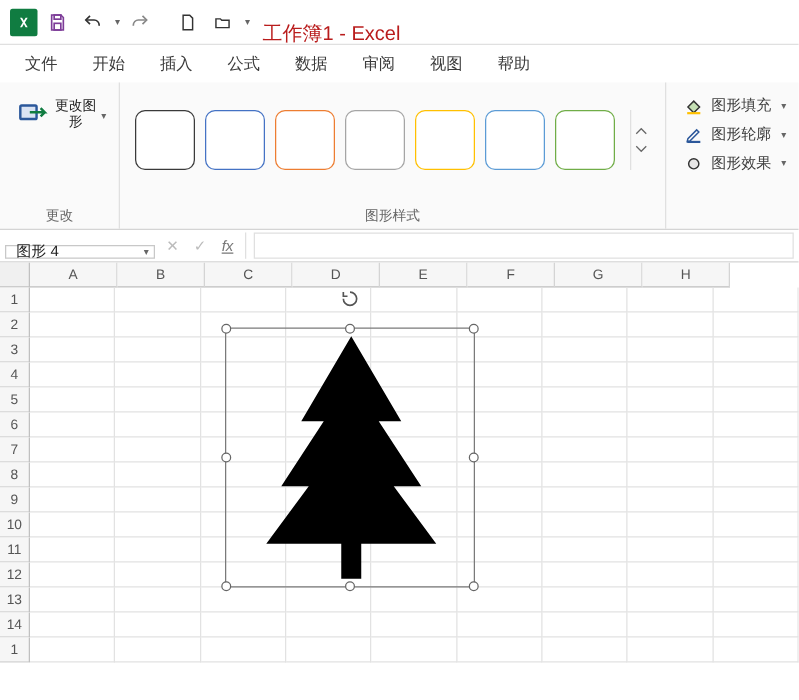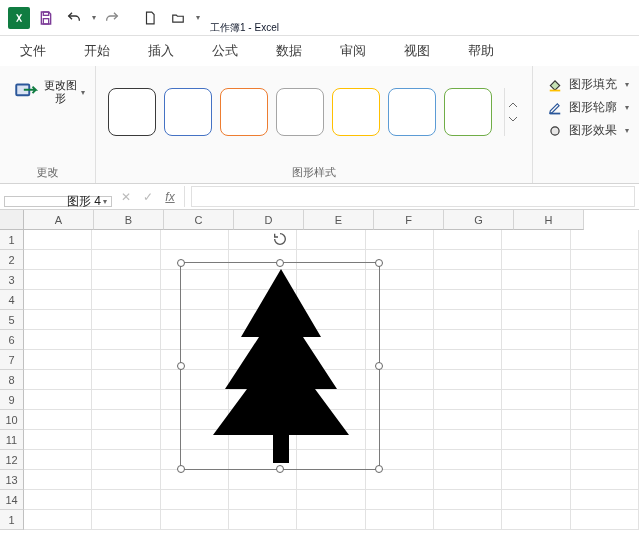--- a/index.html
+++ b/index.html
@@ -12,45 +12,45 @@
     --selection-blue:#4472c4;
   }
   *{box-sizing:border-box;font-family:"Microsoft YaHei","Segoe UI",Arial,sans-serif;}
   body{margin:0;width:639px;height:560px;overflow:hidden;background:#fff;font-size:12px;color:#222;}
   
   .titlebar{height:36px;background:#fff;display:flex;align-items:center;padding:0 8px;gap:4px;border-bottom:1px solid #e0e0e0;}
   .excel-logo{width:22px;height:22px;background:#107c41;display:flex;align-items:center;justify-content:center;color:#fff;font-weight:bold;border-radius:2px;position:relative;}
   .excel-logo svg{display:block;}
   .qa-btn{width:24px;height:24px;display:flex;align-items:center;justify-content:center;color:#1a1a1a;border-radius:3px;}
   .qa-sep{width:6px;}
-  .doc-title{margin-left:6px;font-size:10px;color:#0f172a;margin-top:20px;}
+  .doc-title{margin-left:6px;font-size:16px;color:#b91c1c;margin-top:20px;}
   .searchbox{position:absolute;right:8px;top:5px;height:26px;width:128px;background:#fff;border:1px solid #c8c8c8;border-radius:4px 0 0 4px;display:flex;align-items:center;padding:0 8px;color:#767676;gap:6px;}
   .searchbox svg{flex:0 0 auto;}
   
-  .tabs{height:30px;display:flex;align-items:flex-end;padding:0 10px;gap:18px;background:#fff;}
+  .tabs{height:30px;display:flex;align-items:flex-end;padding:0 10px;gap:8px;background:#fff;}
   .tab{padding:6px 10px 6px;font-size:13px;color:#3b3b3b;border-bottom:3px solid transparent;line-height:1;}
   .tab.active{color:#0f7b0f;border-bottom-color:#0f7b0f;font-weight:600;}
   
   .ribbon{height:118px;background:#fafafa;border-bottom:1px solid #d4d4d4;display:flex;position:relative;}
   .ribbon-group{border-right:1px solid #e0e0e0;display:flex;flex-direction:column;align-items:center;justify-content:space-between;padding:6px 8px 2px;}
   .ribbon-group-label{font-size:11px;color:#666;padding:2px 0 1px;}
   .big-btn{display:flex;align-items:center;gap:2px;padding:4px 2px;min-width:44px;}
   .big-btn-icon{width:32px;height:32px;display:flex;align-items:center;justify-content:center;}
   .big-btn-label{font-size:11px;text-align:center;line-height:1.15;}
   .caret{font-size:8px;color:#666;margin-left:2px;}
   .style-gallery{display:flex;align-items:center;gap:8px;flex:1;padding:0 4px;}
   .style-swatch{width:48px;height:48px;border:1px solid #c0c0c0;border-radius:8px;background:#fff;}
   .style-swatch.selected{border:1.5px solid #888;}
   .gallery-more{width:16px;height:48px;display:flex;flex-direction:column;justify-content:center;align-items:center;border-left:1px solid #e0e0e0;margin-left:4px;gap:8px;}
   .fmt-stack{display:flex;flex-direction:column;gap:6px;padding:4px 6px;}
   .fmt-row{display:flex;align-items:center;gap:6px;font-size:12px;color:#3b3b3b;white-space:nowrap;}
   .fmt-icon{width:16px;height:16px;display:flex;align-items:center;justify-content:center;}
   
   .fbar-wrap{height:26px;border-bottom:1px solid #d4d4d4;display:flex;align-items:stretch;background:#fff;}
-  .namebox{width:108px;border:1px solid #c8c8c8;margin:12px 0 2px 4px;display:flex;align-items:center;justify-content:flex-end;padding:0 4px 0 8px;font-size:12px;background:#fff;}
+  .namebox{width:120px;border:1px solid #c8c8c8;margin:12px 0 2px 4px;display:flex;align-items:center;justify-content:space-between;padding:0 4px 0 8px;font-size:12px;background:#fff;}
   .fbar-btns{display:flex;align-items:center;padding:0 4px;gap:2px;border-right:1px solid #e0e0e0;margin:2px 0;}
   .fbar-btn{width:20px;height:20px;display:flex;align-items:center;justify-content:center;color:#777;font-size:12px;}
   .fbar-btn.disabled{color:#bbb;}
   .fbar-input{flex:1;border:1px solid #e0e0e0;margin:2px 4px 2px 6px;padding:0 8px;display:flex;align-items:center;font-size:12px;}
   
   .grid-area{position:absolute;top:210px;left:0;right:0;bottom:0;overflow:hidden;}
   .grid-corner{position:absolute;left:0;top:0;width:24px;height:20px;background:#f0f0f0;border-right:1px solid #c0c0c0;border-bottom:1px solid #c0c0c0;}
   .col-headers{position:absolute;left:24px;top:0;right:0;height:20px;display:flex;}
   .col-h{width:70px;border-right:1px solid #d4d4d4;border-bottom:1px solid #c0c0c0;display:flex;align-items:center;justify-content:center;background:#f6f6f6;font-size:11px;color:#555;}
   .row-headers{position:absolute;left:0;top:20px;width:24px;}

